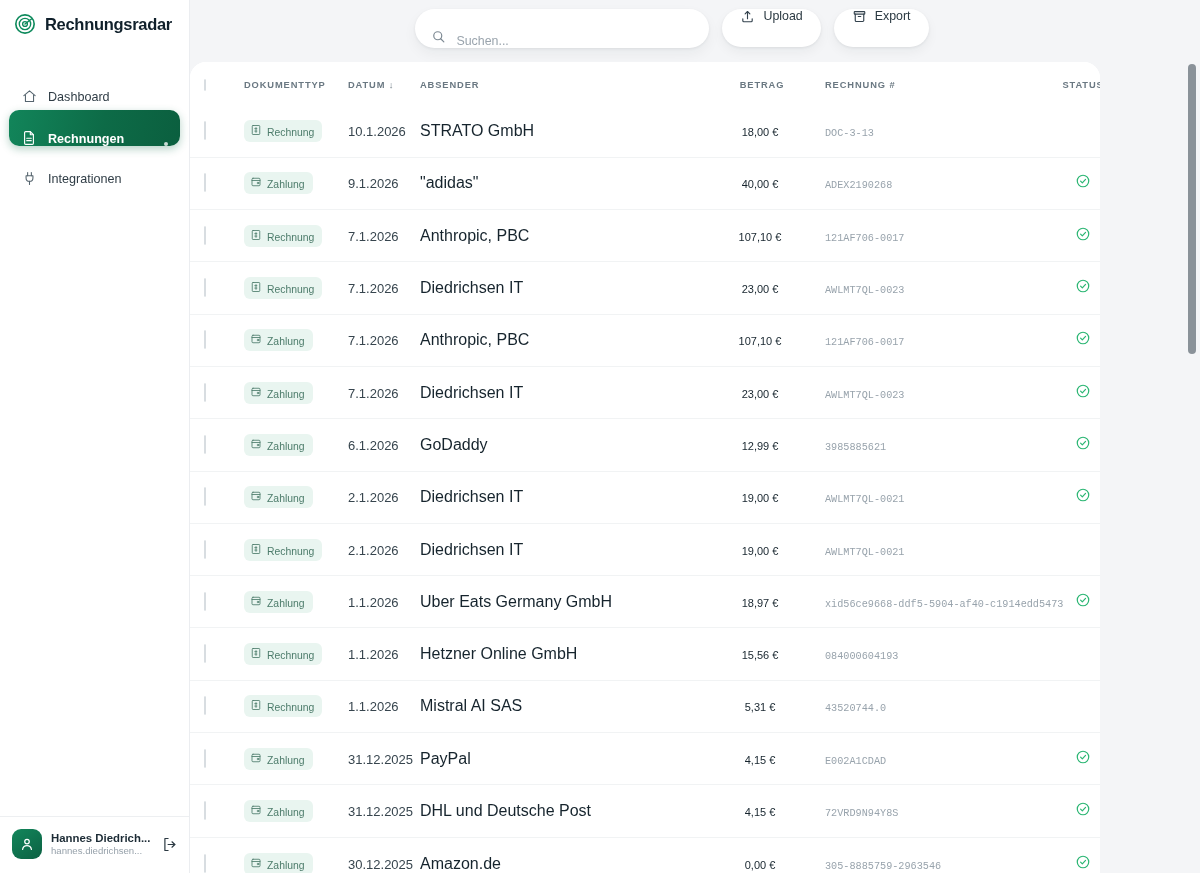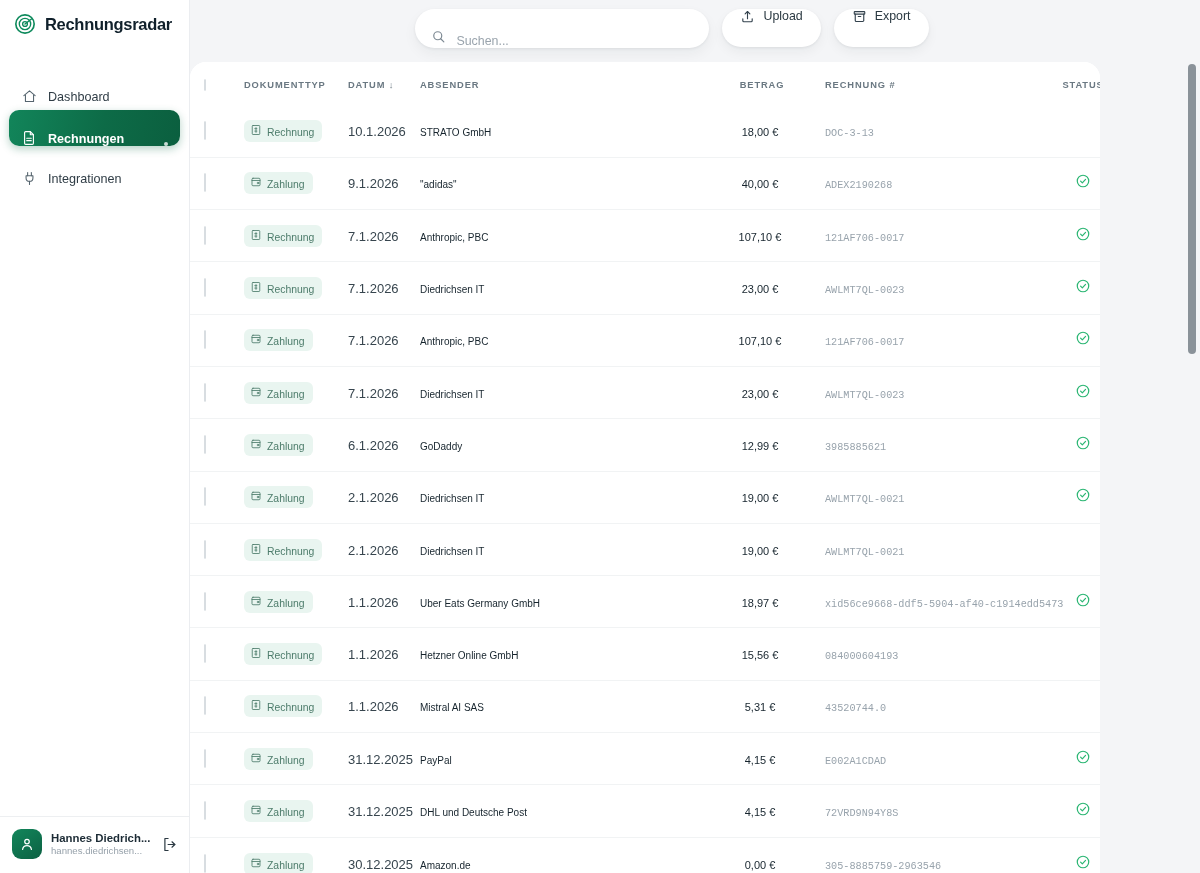--- a/index.html
+++ b/index.html
@@ -107,21 +107,21 @@
   .cbox {
     width: 19px; height: 19px; border: 1px solid #d8dde1; border-radius: 6px;
     background: #fff; cursor: pointer;
   }
   .type-badge {
     display: inline-flex; align-items: flex-end; gap: 5px;
     background: #e9f5f0; border-radius: 6px; padding: 4px 8px 4px 6px;
     font-size: 10.4px; color: #4d7c6b; white-space: nowrap;
   }
   .cell-date   { font-size: 13px; color: #37454e; }
-  .cell-sender { font-size: 10px; color: #16242d; }
+  .cell-sender { font-size: 16px; color: #16242d; }
   .cell-amount { font-size: 11px; font-weight: normal; color: #16242d; padding-right: 4px; }
   .cell-invoice{ font-size: 10.2px; color: #98a3ac; font-family: "Liberation Mono", monospace; white-space: nowrap; }
 
   
   .scrollbar-track {
     position: absolute; right: 4px; top: 62px; width: 9px; height: 811px;
     background: transparent;
   }
   .scrollbar-thumb {
     position: absolute; right: 0; top: 2px; width: 8px; height: 290px;

